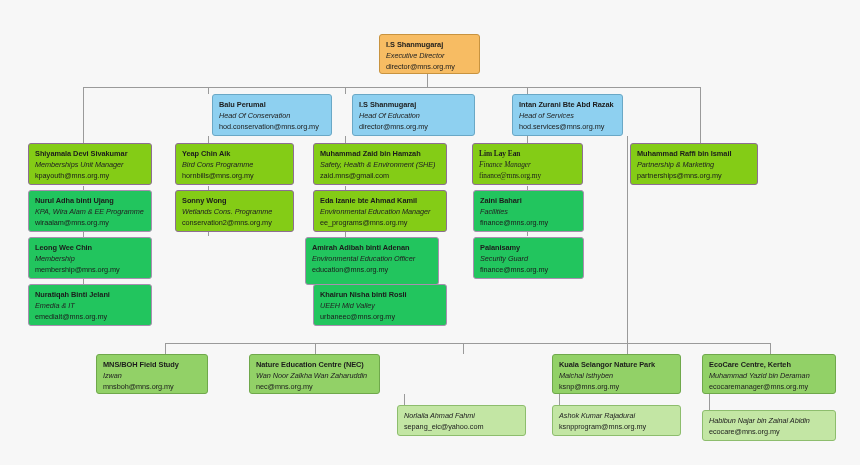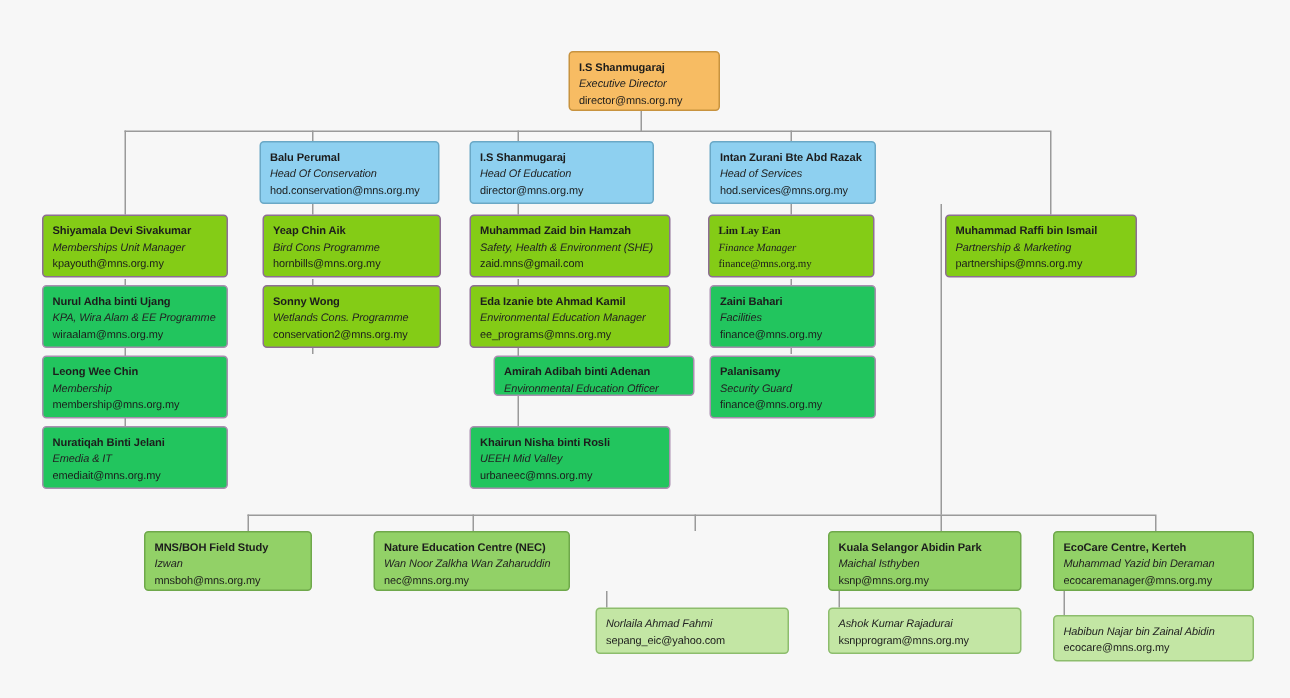--- a/index.html
+++ b/index.html
@@ -43,21 +43,21 @@
   }
   .node .em{
     font-size:7.3px;
     color:#1c1c1c;
     line-height:11px;
     white-space:nowrap;
     letter-spacing:-0.05px;
   }
   
   .c-orange{background:#f7bc63;border-color:#c8933f;}
-  .c-blue  {background:#8ed0f0;border-color:#6aa8c6;}
+  .c-blue  {background:#8ed0f0;border-color:#6aa8c6;margin-left:39px;}
   .c-purple{background:#84cc16;border-color:#8d6e93;}
   .c-lilac {background:#22c55e;border-color:#a98eb0;}
   .c-green {background:#92d167;border-color:#6fa84b;}
   .c-lgreen{background:#c3e6a4;border-color:#8dbd6d;}
 </style>
 </head>
 <body>
 
 <div id="chart">
 
@@ -150,21 +150,21 @@
   <div class="node c-purple" style="left:313px;top:143px;width:134px;height:42px;">
     <div class="nm">Muhammad Zaid bin Hamzah</div>
     <div class="rl">Safety, Health &amp; Environment (SHE)</div>
     <div class="em">zaid.mns@gmail.com</div>
   </div>
   <div class="node c-purple" style="left:313px;top:190px;width:134px;height:42px;">
     <div class="nm">Eda Izanie bte Ahmad Kamil</div>
     <div class="rl">Environmental Education Manager</div>
     <div class="em">ee_programs@mns.org.my</div>
   </div>
-  <div class="node c-lilac" style="left:329px;top:237px;width:134px;height:27px;">
+  <div class="node c-lilac" style="left:305px;top:237px;width:134px;height:48px;">
     <div class="nm">Amirah Adibah binti Adenan</div>
     <div class="rl">Environmental Education Officer</div>
     <div class="em">education@mns.org.my</div>
   </div>
   <div class="node c-lilac" style="left:313px;top:284px;width:134px;height:42px;">
     <div class="nm">Khairun Nisha binti Rosli</div>
     <div class="rl">UEEH Mid Valley</div>
     <div class="em">urbaneec@mns.org.my</div>
   </div>
 
@@ -201,21 +201,21 @@
     <div class="rl">Wan Noor Zalkha  Wan Zaharuddin</div>
     <div class="em">nec@mns.org.my</div>
   </div>
 
   <div class="node c-lgreen" style="left:397px;top:405px;width:129px;height:31px;">
     <div class="rl">Norlaila Ahmad Fahmi</div>
     <div class="em">sepang_eic@yahoo.com</div>
   </div>
 
   <div class="node c-green" style="left:552px;top:354px;width:129px;height:40px;">
-    <div class="nm">Kuala Selangor Abidin Park</div>
+    <div class="nm">Kuala Selangor Nature Park</div>
     <div class="rl">Maichal Isthyben</div>
     <div class="em">ksnp@mns.org.my</div>
   </div>
   <div class="node c-lgreen" style="left:552px;top:405px;width:129px;height:31px;">
     <div class="rl">Ashok Kumar Rajadurai</div>
     <div class="em">ksnpprogram@mns.org.my</div>
   </div>
 
   <div class="node c-green" style="left:702px;top:354px;width:134px;height:40px;">
     <div class="nm">EcoCare Centre, Kerteh</div>

